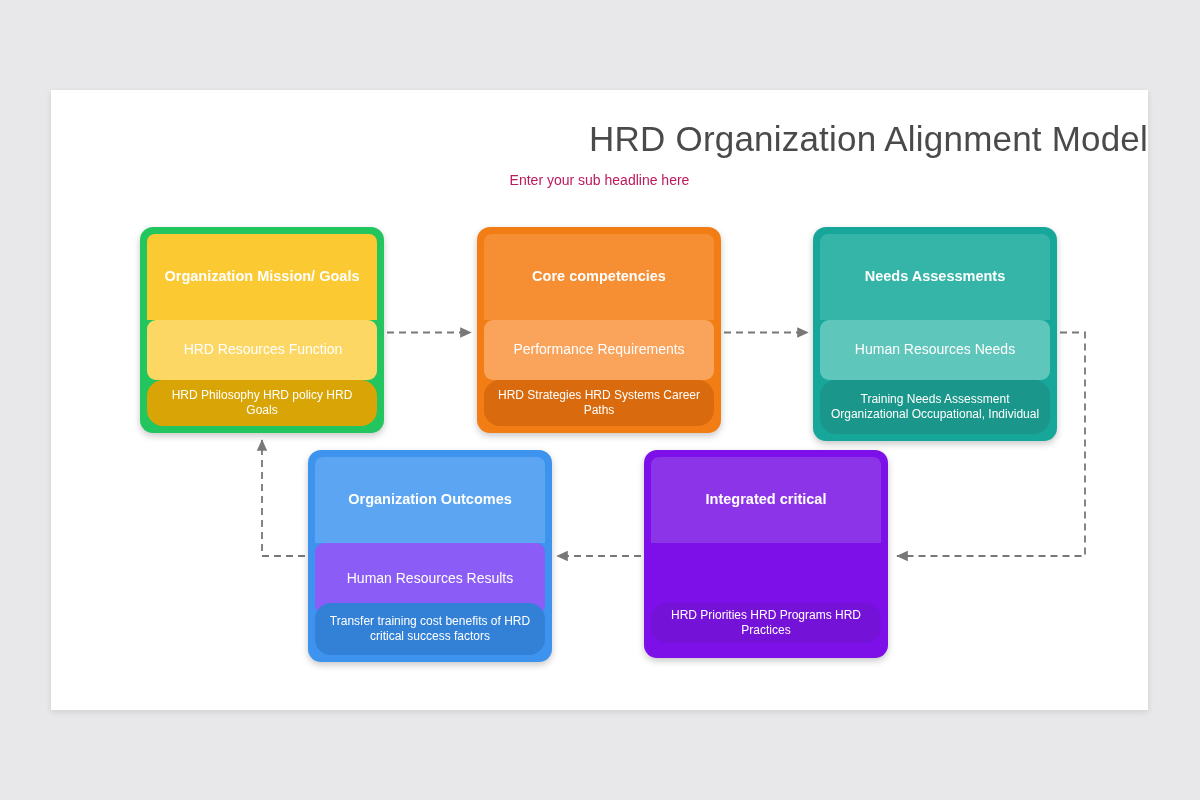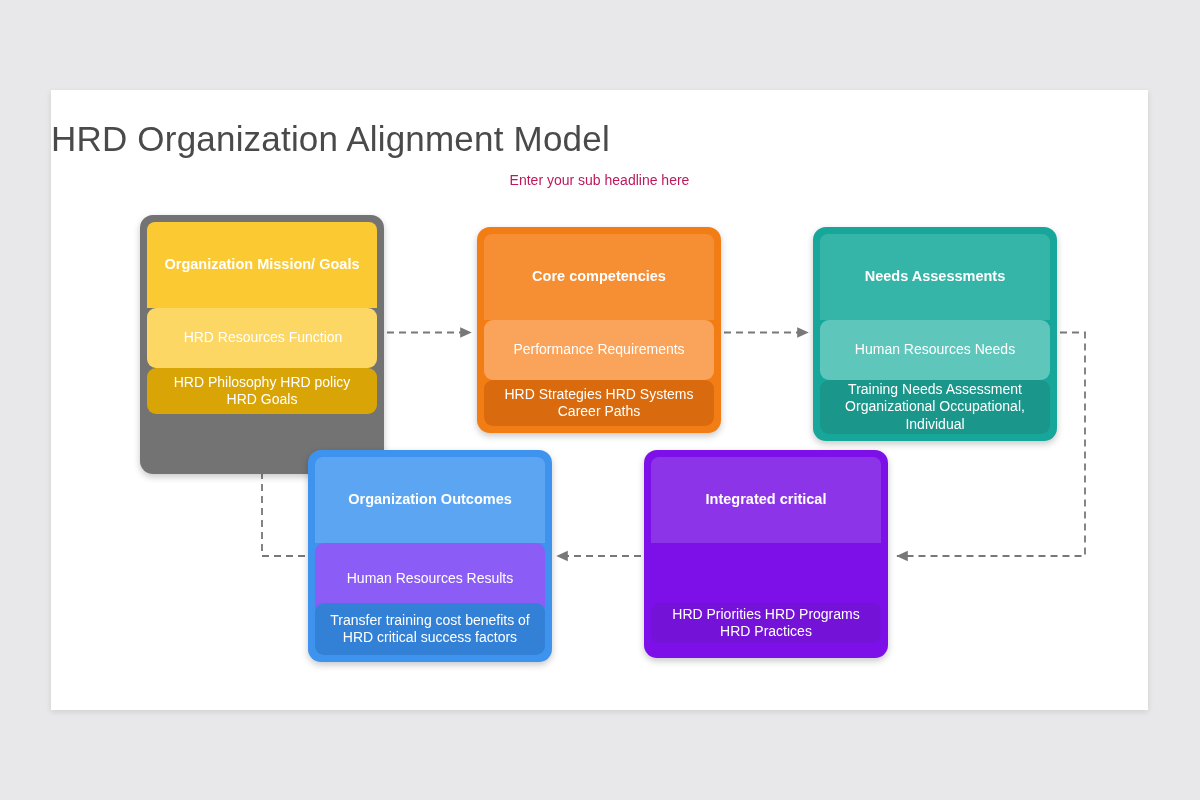--- a/index.html
+++ b/index.html
@@ -20,21 +20,21 @@
     height: 620px;
     background: #ffffff;
     box-shadow: 0 2px 6px rgba(0,0,0,0.10);
   }
 
   #page-title {
     position: absolute;
     left: 0;
     top: 29px;
     width: 1097px;
-    text-align: left;
+    text-align: right;
     font-size: 35px;
     font-weight: 400;
     color: #4a4a4a;
     letter-spacing: 0.2px;
     white-space: nowrap;
   }
 
   #page-subtitle {
     position: absolute;
     left: 0;
@@ -77,27 +77,27 @@
     top: 0;
     font-size: 14.5px;
     font-weight: bold;
   }
   .band-mid {
     font-size: 14px;
     font-weight: 400;
     border-radius: 9px;
   }
   .band-bottom {
-    font-size: 14px;
-    font-weight: 400;
-    border-radius: 9px;
-  }
-
-  
-  #card-mission { left: 89px; top: 125px; width: 244px; height: 259px; background: #737373; }
+    font-size: 12px;
+    font-weight: 400;
+    border-radius: 16px;
+  }
+
+  
+  #card-mission { left: 89px; top: 137px; width: 244px; height: 206px; background: #22c55e; }
   #card-mission .band-header { height: 86px; background: #fbc931; }
   #card-mission .band-mid    { top: 86px; height: 60px; background: #fcd763; padding-left: 12px; }
   #card-mission .band-bottom { top: 146px; height: 46px; background: #d9a406; }
 
   
   #card-core { left: 426px; top: 137px; width: 244px; height: 206px; background: #f27d14; }
   #card-core .band-header { height: 86px; background: #f68e33; }
   #card-core .band-mid    { top: 86px; height: 60px; background: #f9a35b; }
   #card-core .band-bottom { top: 146px; height: 46px; background: #d96a0d; }
 

